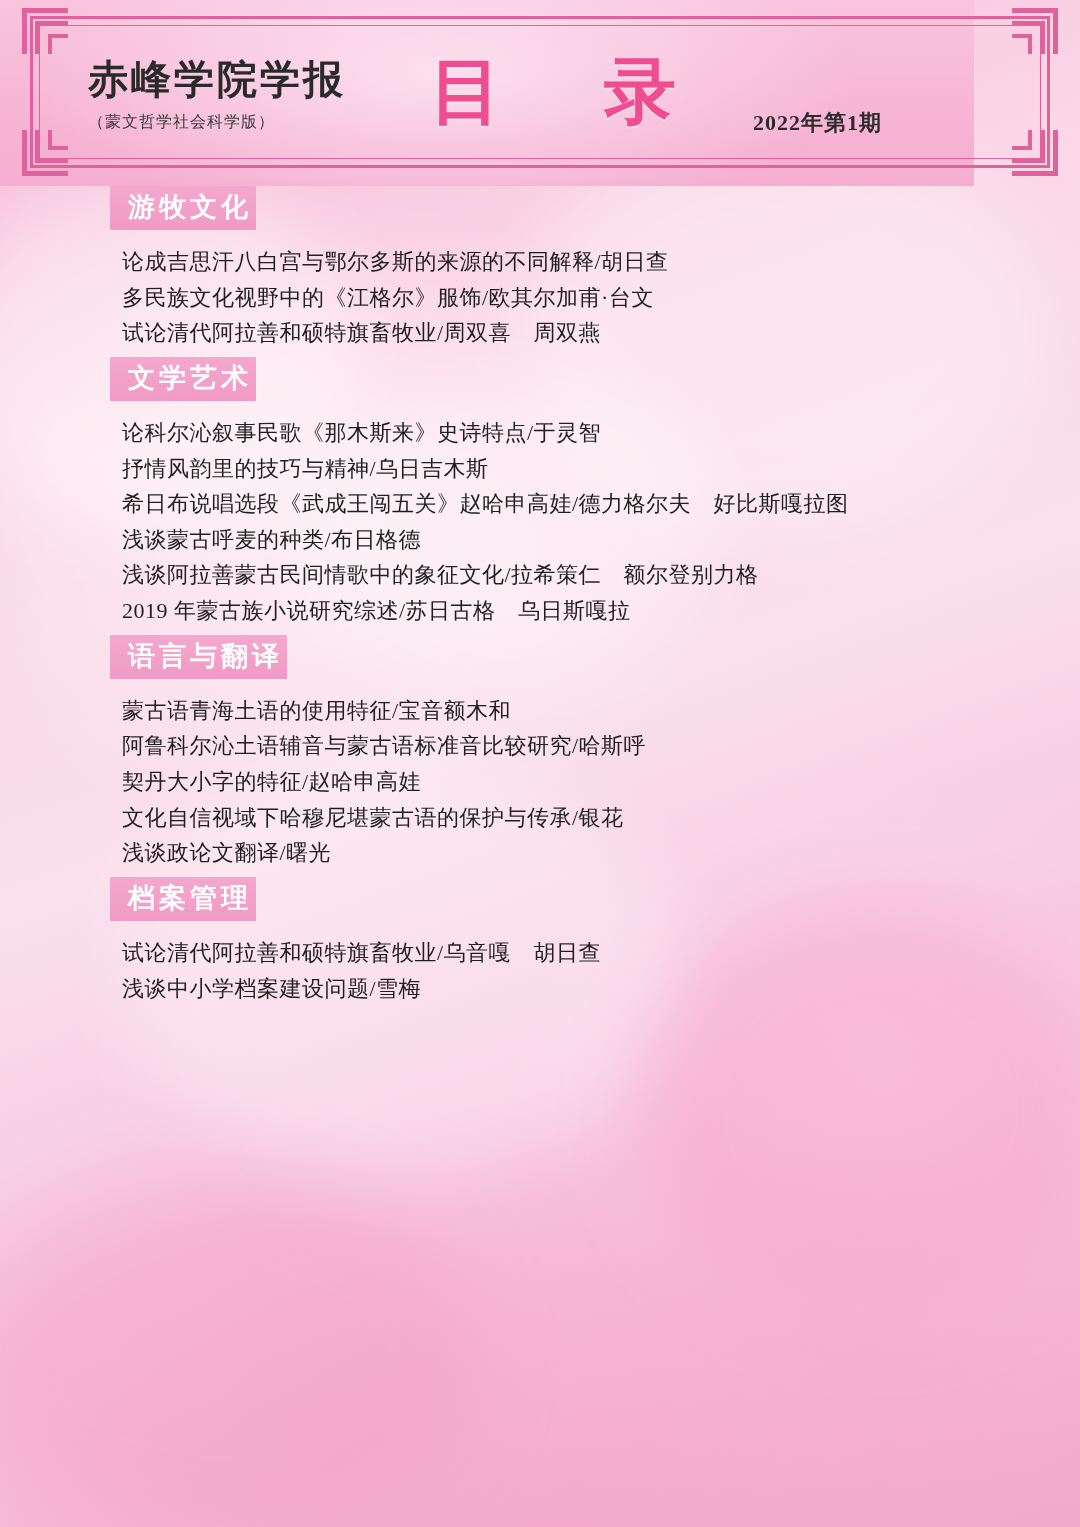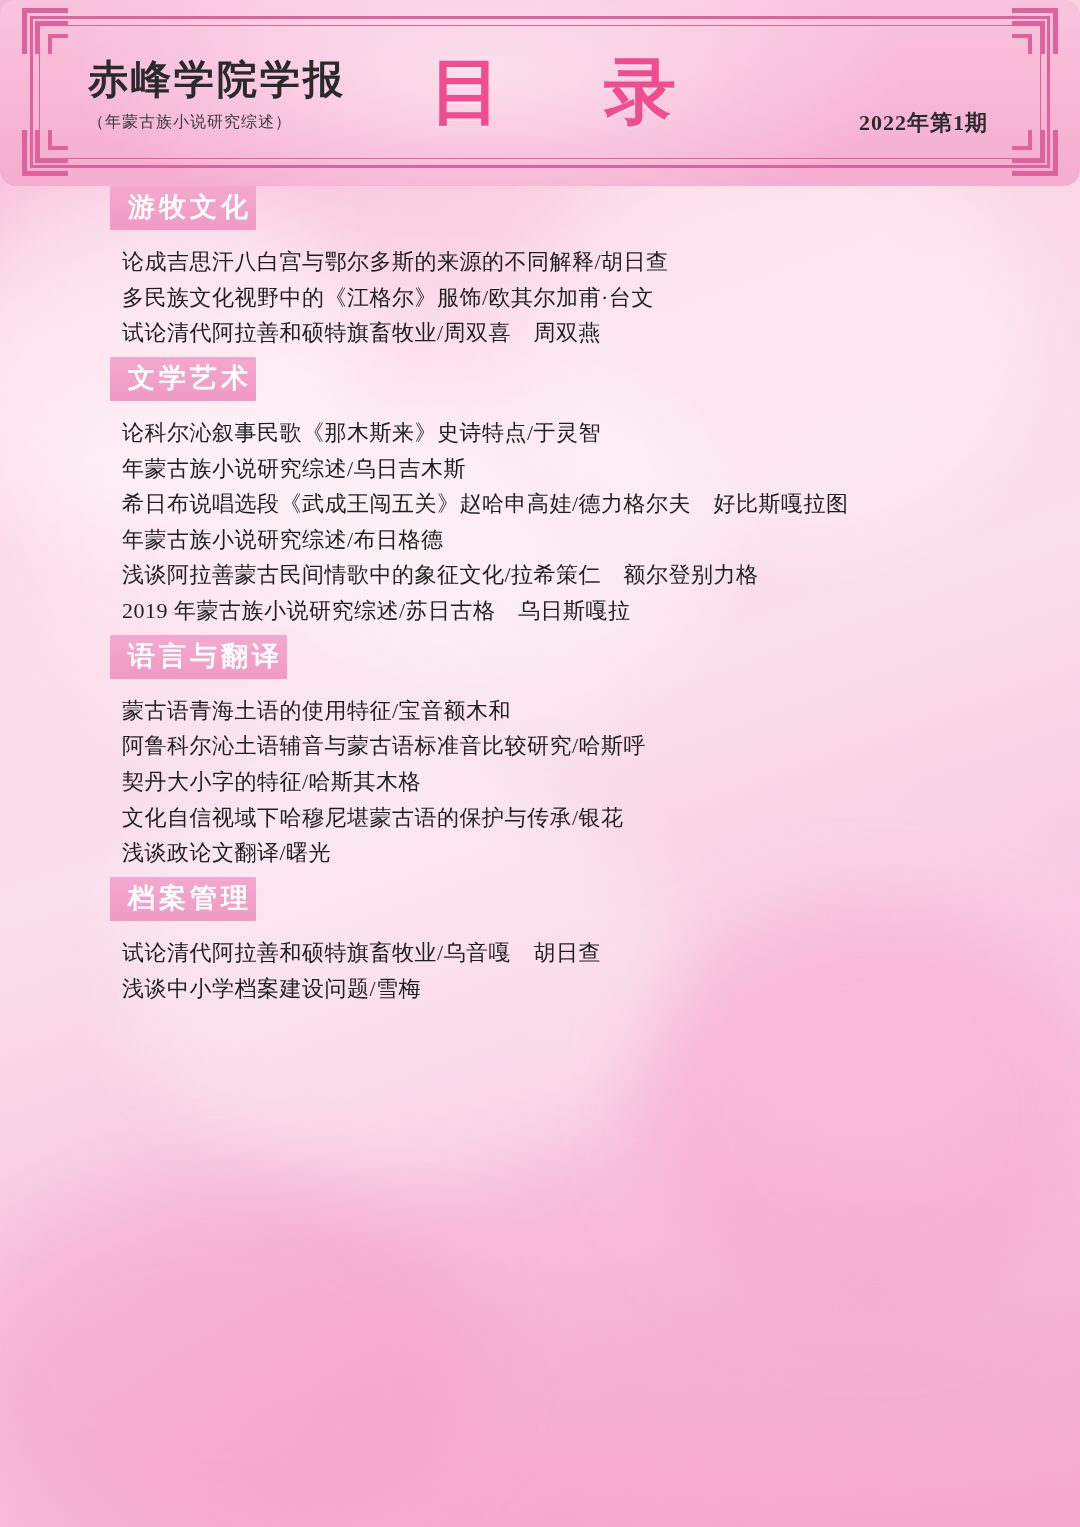--- a/index.html
+++ b/index.html
@@ -37,26 +37,25 @@
   .b2 { left: 520px; top: 120px; width: 520px; height: 420px; background: rgba(255,255,255,0.33); }
   .b3 { left: 120px; top: 760px; width: 560px; height: 420px; background: rgba(255,255,255,0.30); }
   .b4 { left: 640px; top: 900px; width: 460px; height: 420px; background: rgba(244,150,193,0.38); }
   .b5 { left: -40px; top: 1180px; width: 520px; height: 360px; background: rgba(243,152,194,0.35); }
   .b6 { left: 300px; top: 380px; width: 420px; height: 300px; background: rgba(255,255,255,0.28); }
 
   
   .masthead {
     position: absolute;
     left: 0; top: 0;
-    width: 1080px;
+    width: 974px;
     height: 186px;
     background:
       radial-gradient(ellipse 600px 220px at 45% 40%, rgba(255,255,255,0.55) 0%, rgba(255,255,255,0) 70%),
       linear-gradient(180deg, #f9c4de 0%, #f7b6d5 55%, #f5aed0 100%);
-    border-radius: 16px;
   }
   .frame {
     position: absolute;
     left: 30px; top: 16px;
     width: 1020px; height: 152px;
     border: 3px solid #e0629c;
     box-sizing: border-box;
   }
   .frame::after {
     content: "";
@@ -199,43 +198,43 @@
     <div class="corner c-br">
       <i class="h1"></i>
         <i class="v1"></i>
         <i class="h2"></i>
         <i class="v2"></i>
         <i class="h3"></i>
         <i class="v3"></i>
     </div>
 
     <div class="journal-title">赤峰学院学报</div>
-    <div class="journal-sub">（年蒙古族小说研究综述）</div>
+    <div class="journal-sub">（蒙文哲学社会科学版）</div>
     <div class="catalog-word">目 录</div>
     <div class="issue">2022年第1期</div>
   </div>
 
   <div class="content">
       <div class="section"><div class="section-head">游牧文化</div><ul class="entries">
           <li class="entry">论成吉思汗八白宫与鄂尔多斯的来源的不同解释/胡日查</li>
           <li class="entry">多民族文化视野中的《江格尔》服饰/欧其尔加甫·台文</li>
           <li class="entry">试论清代阿拉善和硕特旗畜牧业/周双喜　周双燕</li>
         </ul></div>
       <div class="section"><div class="section-head">文学艺术</div><ul class="entries">
           <li class="entry">论科尔沁叙事民歌《那木斯来》史诗特点/于灵智</li>
-          <li class="entry">年蒙古族小说研究综述/乌日吉木斯</li>
+          <li class="entry">抒情风韵里的技巧与精神/乌日吉木斯</li>
           <li class="entry">希日布说唱选段《武成王闯五关》赵哈申高娃/德力格尔夫　好比斯嘎拉图</li>
-          <li class="entry">年蒙古族小说研究综述/布日格德</li>
+          <li class="entry">浅谈蒙古呼麦的种类/布日格德</li>
           <li class="entry">浅谈阿拉善蒙古民间情歌中的象征文化/拉希策仁　额尔登别力格</li>
           <li class="entry">2019 年蒙古族小说研究综述/苏日古格　乌日斯嘎拉</li>
         </ul></div>
       <div class="section"><div class="section-head">语言与翻译</div><ul class="entries">
           <li class="entry">蒙古语青海土语的使用特征/宝音额木和</li>
           <li class="entry">阿鲁科尔沁土语辅音与蒙古语标准音比较研究/哈斯呼</li>
-          <li class="entry">契丹大小字的特征/哈斯其木格</li>
+          <li class="entry">契丹大小字的特征/赵哈申高娃</li>
           <li class="entry">文化自信视域下哈穆尼堪蒙古语的保护与传承/银花</li>
           <li class="entry">浅谈政论文翻译/曙光</li>
         </ul></div>
       <div class="section"><div class="section-head">档案管理</div><ul class="entries">
           <li class="entry">试论清代阿拉善和硕特旗畜牧业/乌音嘎　胡日查</li>
           <li class="entry">浅谈中小学档案建设问题/雪梅</li>
         </ul></div>
     </div>
 
 </div>

